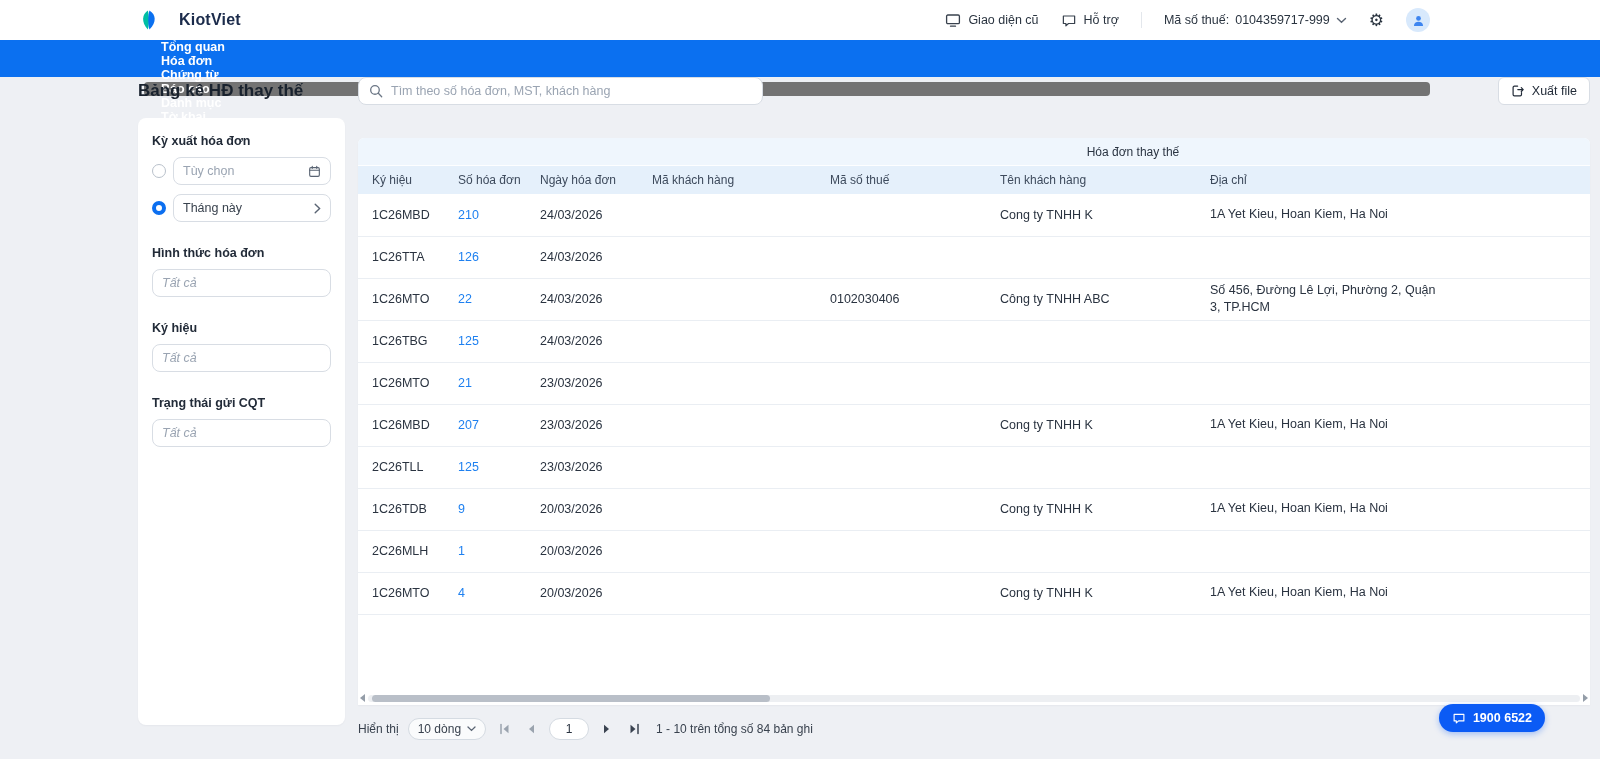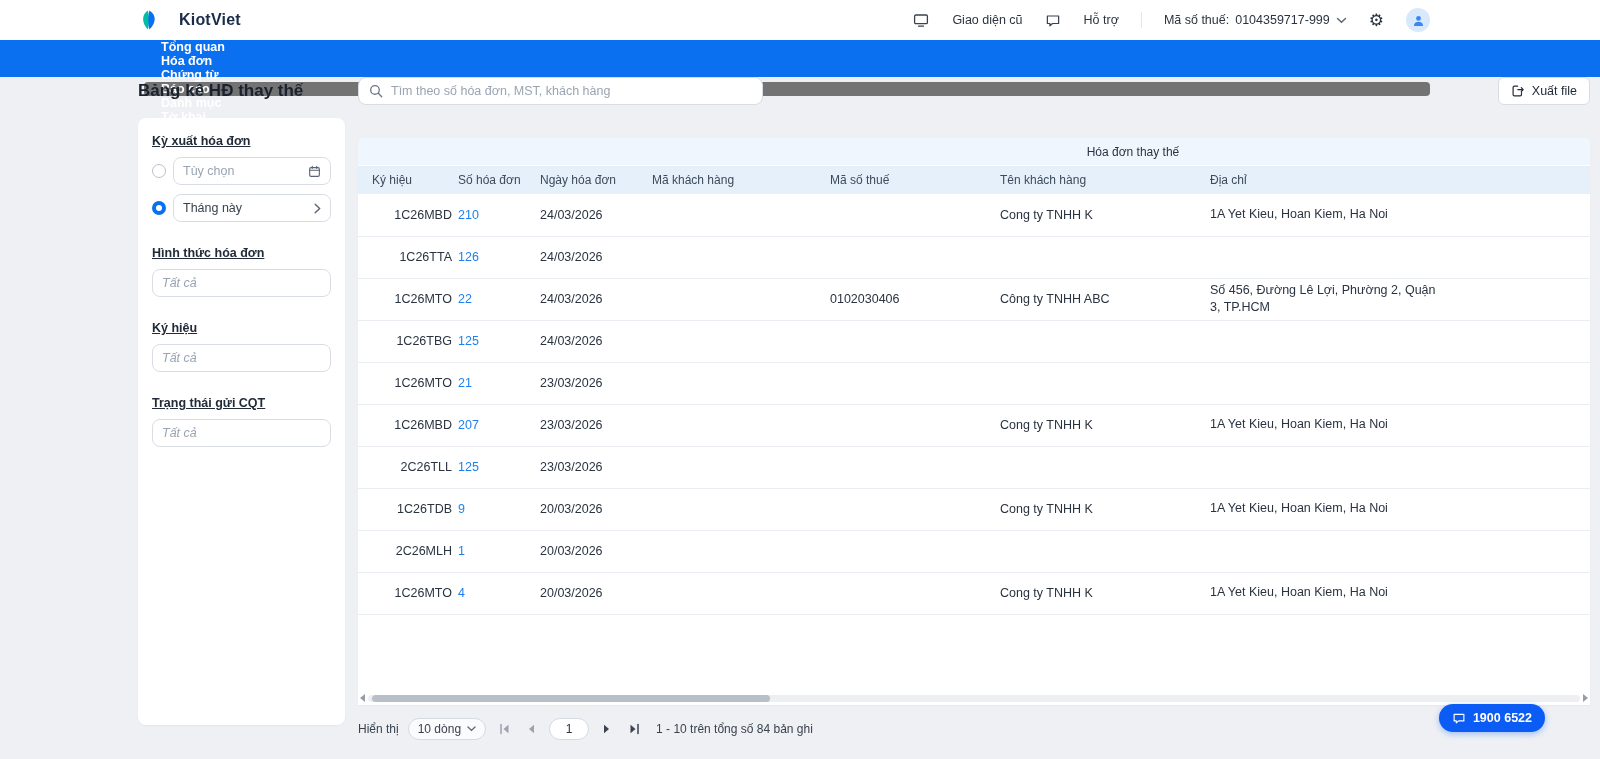--- a/index.html
+++ b/index.html
@@ -6,21 +6,21 @@
   html,body { background:#dfe2e8; }
   body { font-family:"Liberation Sans","DejaVu Sans",sans-serif; }
   .app { position:relative; width:1600px; height:759px; background:#EEF0F4; overflow:hidden; margin:0 auto; }
 
   
   .topbar { height:40px; background:#fff; display:flex; align-items:center; }
   .topbar-inner { width:1292px; margin-left:138px; display:flex; align-items:center; justify-content:space-between; }
   .logo { display:flex; align-items:center; gap:20px; cursor:pointer; }
   .logo-text { font-size:16px; font-weight:800; color:#1B2B4B; letter-spacing:.2px; }
   .top-right { display:flex; align-items:center; gap:22px; }
-  .top-item { display:flex; align-items:center; gap:23px; font-size:12.5px; color:#2A3440; cursor:pointer; }
+  .top-item { display:flex; align-items:center; gap:7px; font-size:12.5px; color:#2A3440; cursor:pointer; }
   .v-divider { width:1px; height:16px; background:#E3E7EC; }
   .tax-group { display:flex; align-items:center; gap:6px; font-size:12.5px; color:#2A3440; cursor:pointer; }
   .tax-label { color:#2A3440; }
   .gear { font-size:17px; color:#2A3440; cursor:pointer; line-height:1; }
   .avatar { width:24px; height:24px; border-radius:50%; background:#D8E9FC; display:flex; align-items:center; justify-content:center; cursor:pointer; }
 
   
   .nav { height:37px; background:#0B70F0; }
   .nav-inner { width:1292px; margin-left:138px; height:100%; display:flex; align-items:stretch; padding-left:6px;flex-direction:column; }
   .nav-tab { display:flex; align-items:center; padding:0 17px; color:#fff; font-size:12.5px; font-weight:700; cursor:pointer; border-radius:4px; }
@@ -33,21 +33,21 @@
   .search-box { width:405px; height:28px; background:#fff; border:1px solid #D8DDE4; border-radius:8px; display:flex; align-items:center; padding:0 10px; gap:8px; }
   .search-box input { border:none; outline:none; flex:1; font-size:12.5px; color:#2A3340; font-family:inherit; background:transparent; }
   .search-box input::placeholder { color:#9AA4B2; }
   .top-spacer { flex:1; }
   .export-btn { height:28px; display:flex; align-items:center; gap:7px; padding:0 12px; background:#fff; border:1px solid #D8DDE4; border-radius:6px; font-size:12.5px; color:#222B38; cursor:pointer; }
 
   .content-row { display:flex; gap:13px; align-items:flex-start; }
 
   
   .sidebar { width:207px; min-height:607px; background:#fff; border-radius:8px; padding:16px 14px; box-shadow:0 1px 2px rgba(20,30,50,.04); }
-  .f-label { font-size:12.5px; font-weight:700; color:#222B38; margin-bottom:9px;text-decoration:underline; }
+  .f-label { font-size:12.5px; font-weight:700; color:#222B38; margin-bottom:9px; }
   .opt-row { display:flex; align-items:center; gap:7px; margin-bottom:9px; }
   .radio { width:14px; height:14px; border-radius:50%; flex:none; cursor:pointer; }
   .radio.checked { border:4px solid #0C6FF0; background:#fff; }
   .radio.unchecked { border:1px solid #B9C1CB; background:#fff; }
   .opt-box { flex:1; height:28px; border:1px solid #D8DDE4; border-radius:8px; background:#fff; display:flex; align-items:center; justify-content:space-between; padding:0 9px; cursor:pointer; }
   .opt-box .val { font-size:12.5px; color:#39424E; }
   .opt-box .val.muted { color:#9AA4B2; }
   .f-section { margin-top:24px; }
   .f-input { width:100%; height:28px; border:1px solid #D8DDE4; border-radius:8px; padding:0 9px; font-size:12.5px; font-family:inherit; color:#2A3340; outline:none;font-style:italic; }
   .f-input::placeholder { color:#9AA4B2; }
@@ -56,21 +56,21 @@
   .main-col { flex:1; min-width:0;margin-top:20px; }
   .table-card { position:relative; height:567px; background:#fff; border-radius:6px 6px 0 0; overflow:hidden; box-shadow:0 1px 2px rgba(20,30,50,.04); }
   .table-scroll { width:100%; height:100%; overflow:hidden; }
   .table-inner { width:1550px; }
   .group-header { width:1550px; height:28px; background:#EFF6FD; border-bottom:1px solid #FDFEFF; display:flex; align-items:center; justify-content:center; font-size:12px; font-weight:500; color:#2A3442; }
   table { width:1550px; border-collapse:collapse; table-layout:fixed; }
   thead tr { background:#E5F0FB; height:28px; }
   th { text-align:left; font-size:12px; font-weight:500; color:#3D4A5C; padding:0; white-space:nowrap; }
   th:first-child, td:first-child { padding-left:14px; }
   td { height:42px; padding:2px 6px 2px 0; font-size:12.5px; color:#2A3340; vertical-align:middle; border-bottom:1px solid #EAEEF3; }
-  td:first-child { padding-left:14px;text-align:right; }
+  td:first-child { padding-left:14px; }
   .link { color:#1E80F0; cursor:pointer; }
   .addr { max-width:232px; line-height:1.4; }
 
   
   .hscroll { position:absolute; left:2px; right:2px; bottom:3px; height:8px; display:flex; align-items:center; gap:3px; }
   .hs-arrow { width:0; height:0; border-top:4px solid transparent; border-bottom:4px solid transparent; cursor:pointer; }
   .hs-arrow.left { border-right:5px solid #949DA8; }
   .hs-arrow.right { border-left:5px solid #949DA8; }
   .hs-track { flex:1; height:7px; background:#EDEFF2; border-radius:4px; position:relative; cursor:pointer; }
   .hs-thumb { position:absolute; left:4px; top:0; width:398px; height:7px; background:#B9BFC8; border-radius:4px; cursor:grab; }

